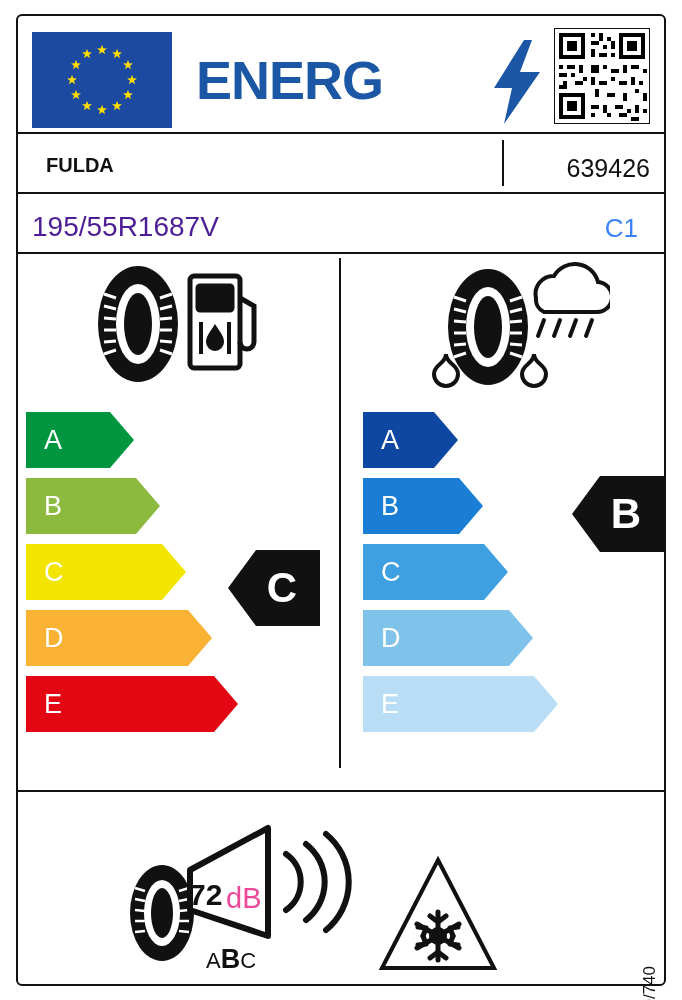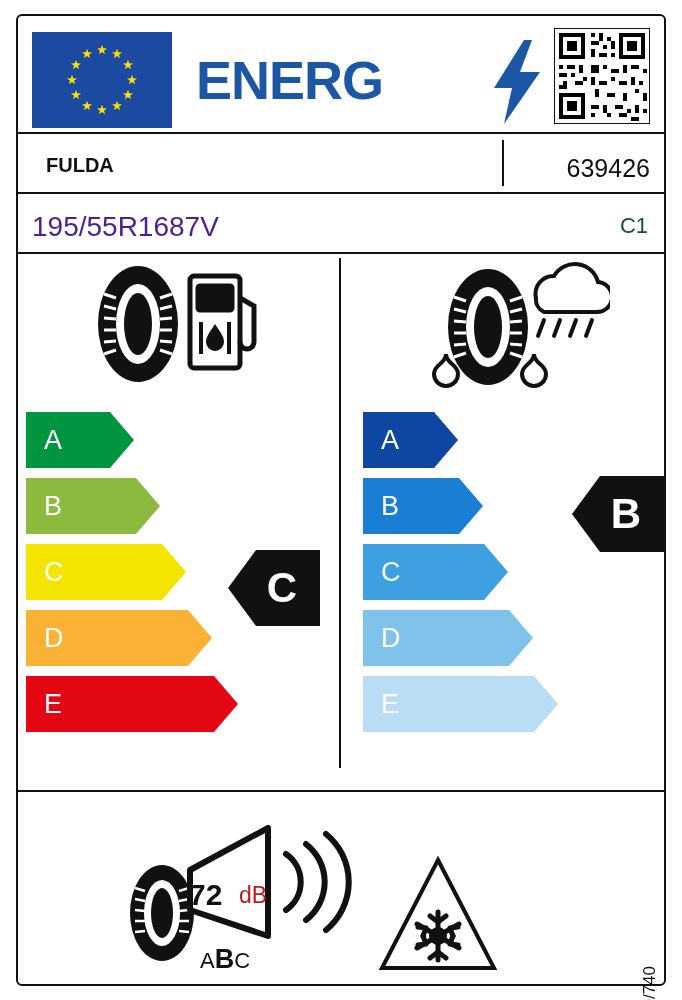--- a/index.html
+++ b/index.html
@@ -44,21 +44,21 @@
     height:46px;width:160px;
     box-sizing:border-box;
   }
   .code-txt{
     position:absolute;right:32px;top:154px;font-size:25px;color:#111;font-weight:normal;
   }
   .size{
     position:absolute;left:32px;top:211px;font-size:28px;color:#4c1d95;
   }
   .classcode{
-    position:absolute;right:34px;top:213px;font-size:22px;color:#14532d;
+    position:absolute;right:44px;top:213px;font-size:26px;color:#3b82f6;
   }
 
   
   .vdiv{
     position:absolute;left:339px;top:258px;width:2px;height:510px;background:#111;
   }
 
   
   .pic-fuel{position:absolute;left:86px;top:262px;width:180px;height:125px;}
   .pic-rain{position:absolute;left:410px;top:262px;width:200px;height:130px;}
@@ -88,24 +88,24 @@
     color:#fff;font-size:42px;font-weight:bold;padding-left:16px;box-sizing:border-box;
   }
 
   
   .bot-hr{position:absolute;left:18px;top:790px;height:2px;width:646px;background:#111;}
   .noise{position:absolute;left:120px;top:818px;width:250px;height:150px;}
   .db-val{
     position:absolute;left:189px;top:878px;font-size:30px;font-weight:bold;color:#111;
   }
   .db-unit{
-    position:absolute;left:239px;top:882px;font-size:23px;color:#b91c1c;
+    position:absolute;left:226px;top:882px;font-size:29px;color:#ec4899;
   }
   .cls-row{
-    position:absolute;left:200px;top:944px;font-size:22px;color:#111;
+    position:absolute;left:206px;top:944px;font-size:22px;color:#111;
   }
   .cls-row b{font-size:27px;}
   .snow{position:absolute;left:378px;top:856px;width:120px;height:116px;}
   .vertical-date{
     position:absolute;right:22px;bottom:34px;
     font-size:17px;color:#111;
     transform:rotate(-90deg);transform-origin:100% 100%;
     white-space:nowrap;
   }
 </style>

